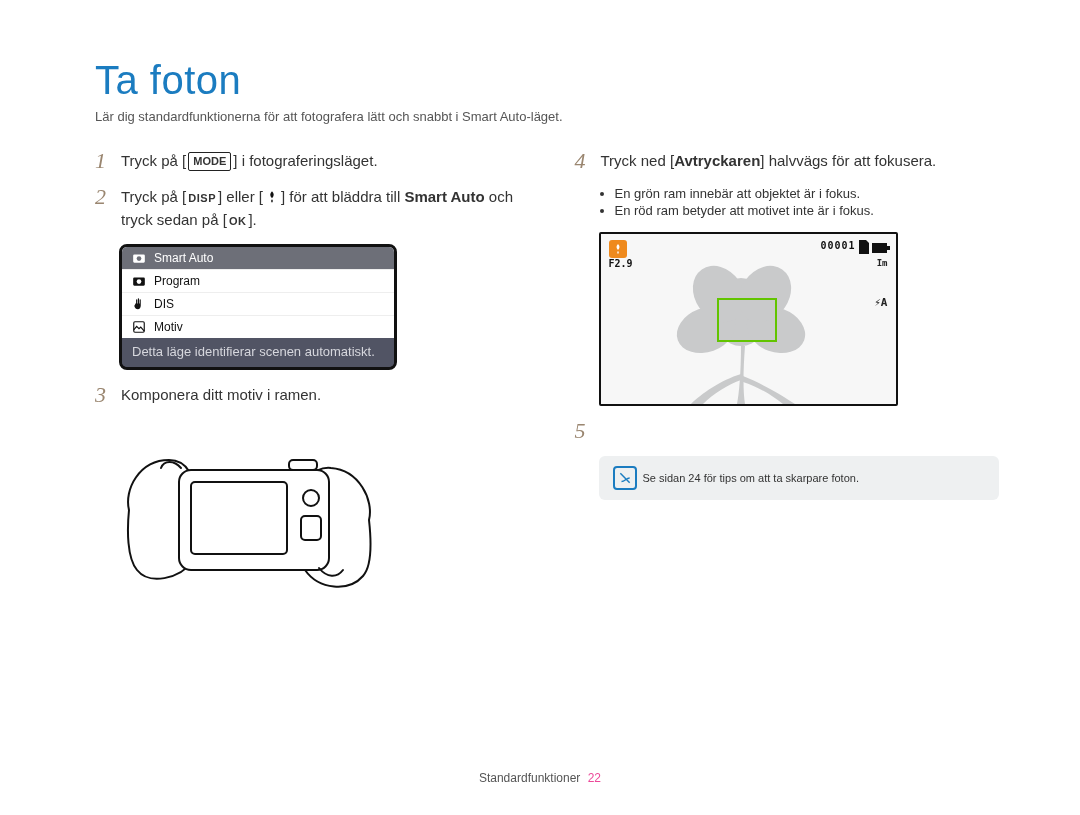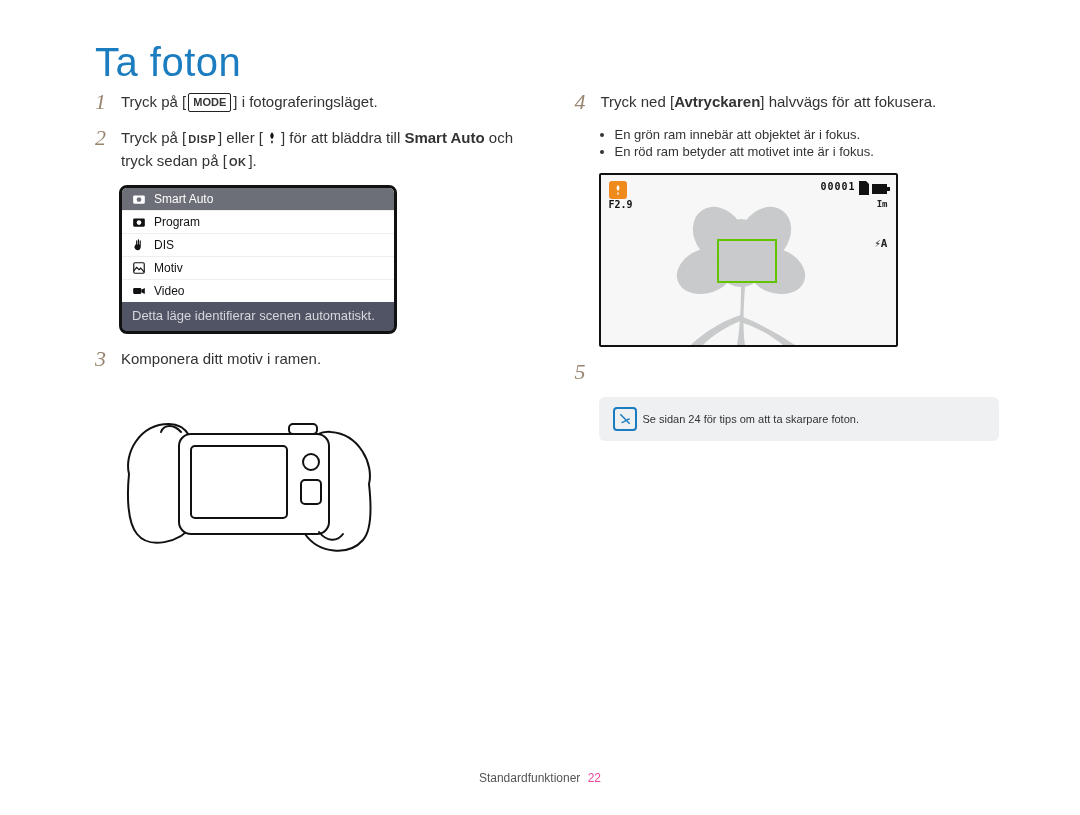--- a/index.html
+++ b/index.html
@@ -7,20 +7,21 @@
     width: 1080px;
     height: 815px;
     font-family: Arial, Helvetica, sans-serif;
     color: #222;
     background: #fff;
     position: relative;
   }
   .page {
     padding: 40px 70px 0 95px;
     box-sizing: border-box;
+    margin-top: 18px;
   }
   .page-title {
     font-size: 40px;
     font-weight: 400;
     color: #1b7cc0;
     margin: 0 0 6px 0;
     letter-spacing: 0.5px;
   }
   .page-subtitle {
     font-size: 13px;
@@ -213,20 +214,21 @@
     font-size: 12px;
     color: #555;
   }
   .footer .pg { margin-left: 4px; color:#ec4899; }
 </style>
 </head>
 <body>
 
 <div class="page">
   <h1 class="page-title">Ta foton</h1>
+  <p class="page-subtitle">Lär dig standardfunktionerna för att fotografera lätt och snabbt i Smart Auto-läget.</p>
 
   <div class="columns">
 
     <div class="col">
 
       <div class="step">
         <span class="step-num">1</span>
         <span class="step-body">
           <span>Tryck på [</span><span class="mode-badge">MODE</span><span>] i fotograferingsläget.</span>
         </span>
@@ -271,29 +273,20 @@
           </div>
           <div class="mode-row">
             <span class="mode-icon">
                 <svg width="14" height="14" viewBox="0 0 24 24">
                   <rect x="3" y="3" width="18" height="18" rx="2" fill="none" stroke="#111" stroke-width="2"></rect>
                   <path d="M3 17l5-6 4 4 3-3 6 7" fill="none" stroke="#111" stroke-width="2"></path>
                 </svg>
               </span>
             <span>Motiv</span>
           </div>
-          <div class="mode-row">
-            <span class="mode-icon">
-                <svg width="14" height="14" viewBox="0 0 24 24">
-                  <rect x="2" y="7" width="14" height="10" rx="2" fill="#111"></rect>
-                  <path d="M16 10l6-3v10l-6-3z" fill="#111"></path>
-                </svg>
-              </span>
-            <span>Video</span>
-          </div>
         </div>
         <div class="mode-caption">Detta läge identifierar scenen automatiskt.</div>
       </div>
 
       <div class="step" style="margin-top:14px;">
         <span class="step-num">3</span>
         <span class="step-body">Komponera ditt motiv i ramen.</span>
       </div>
 
       <div class="camera-figure">

